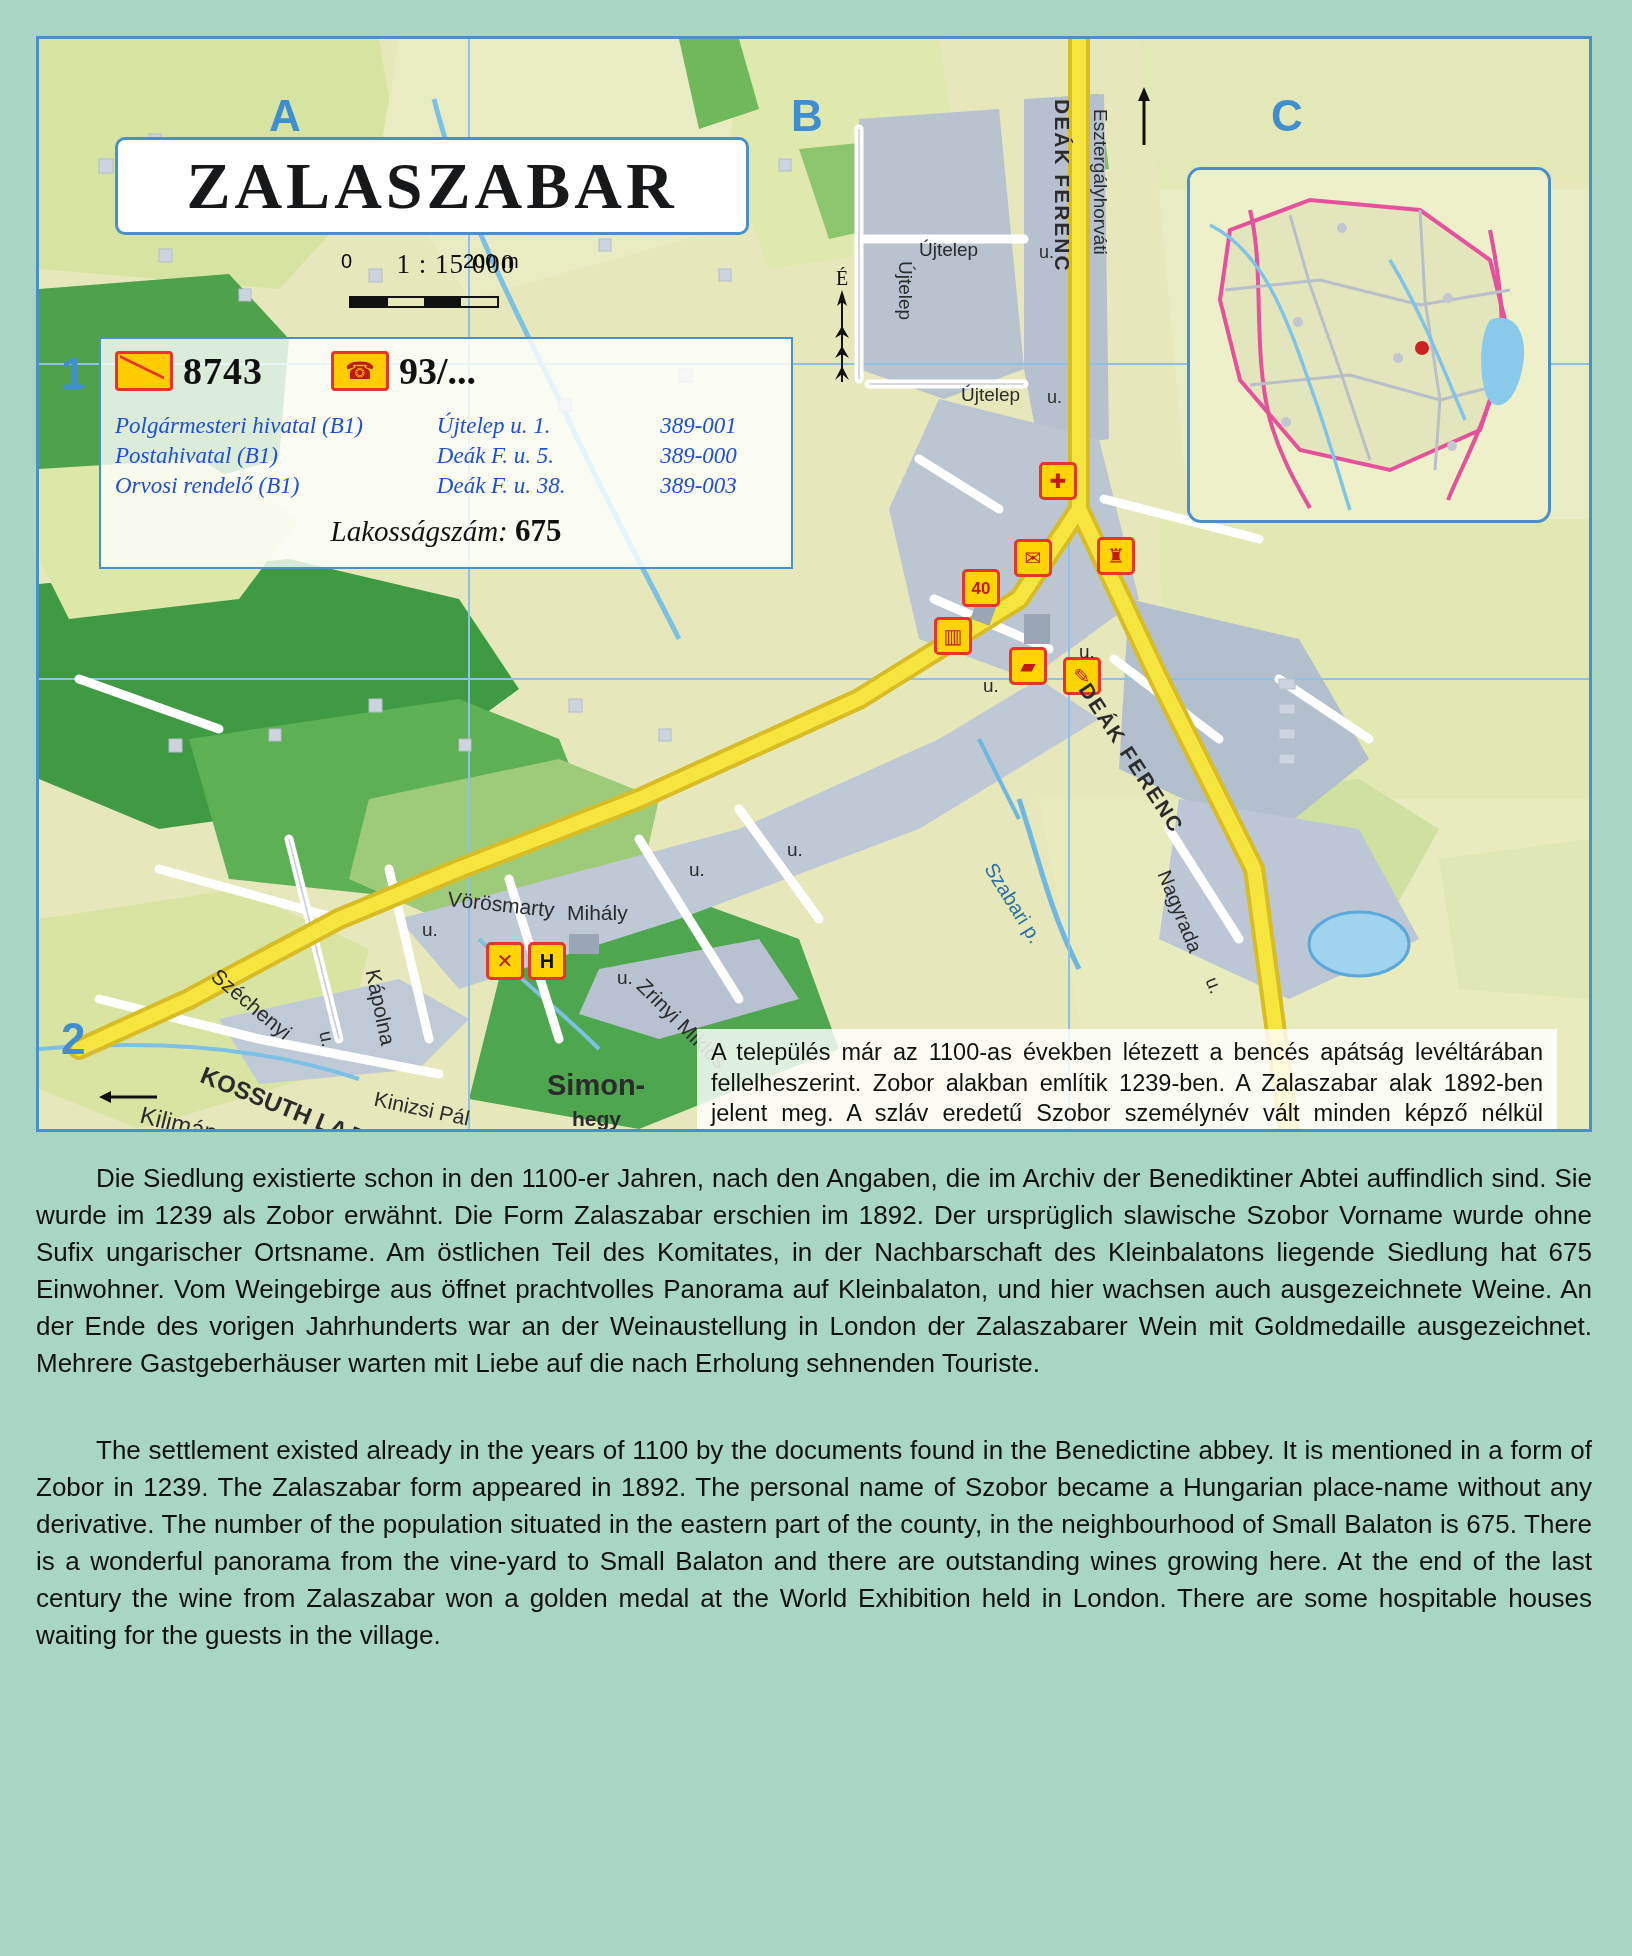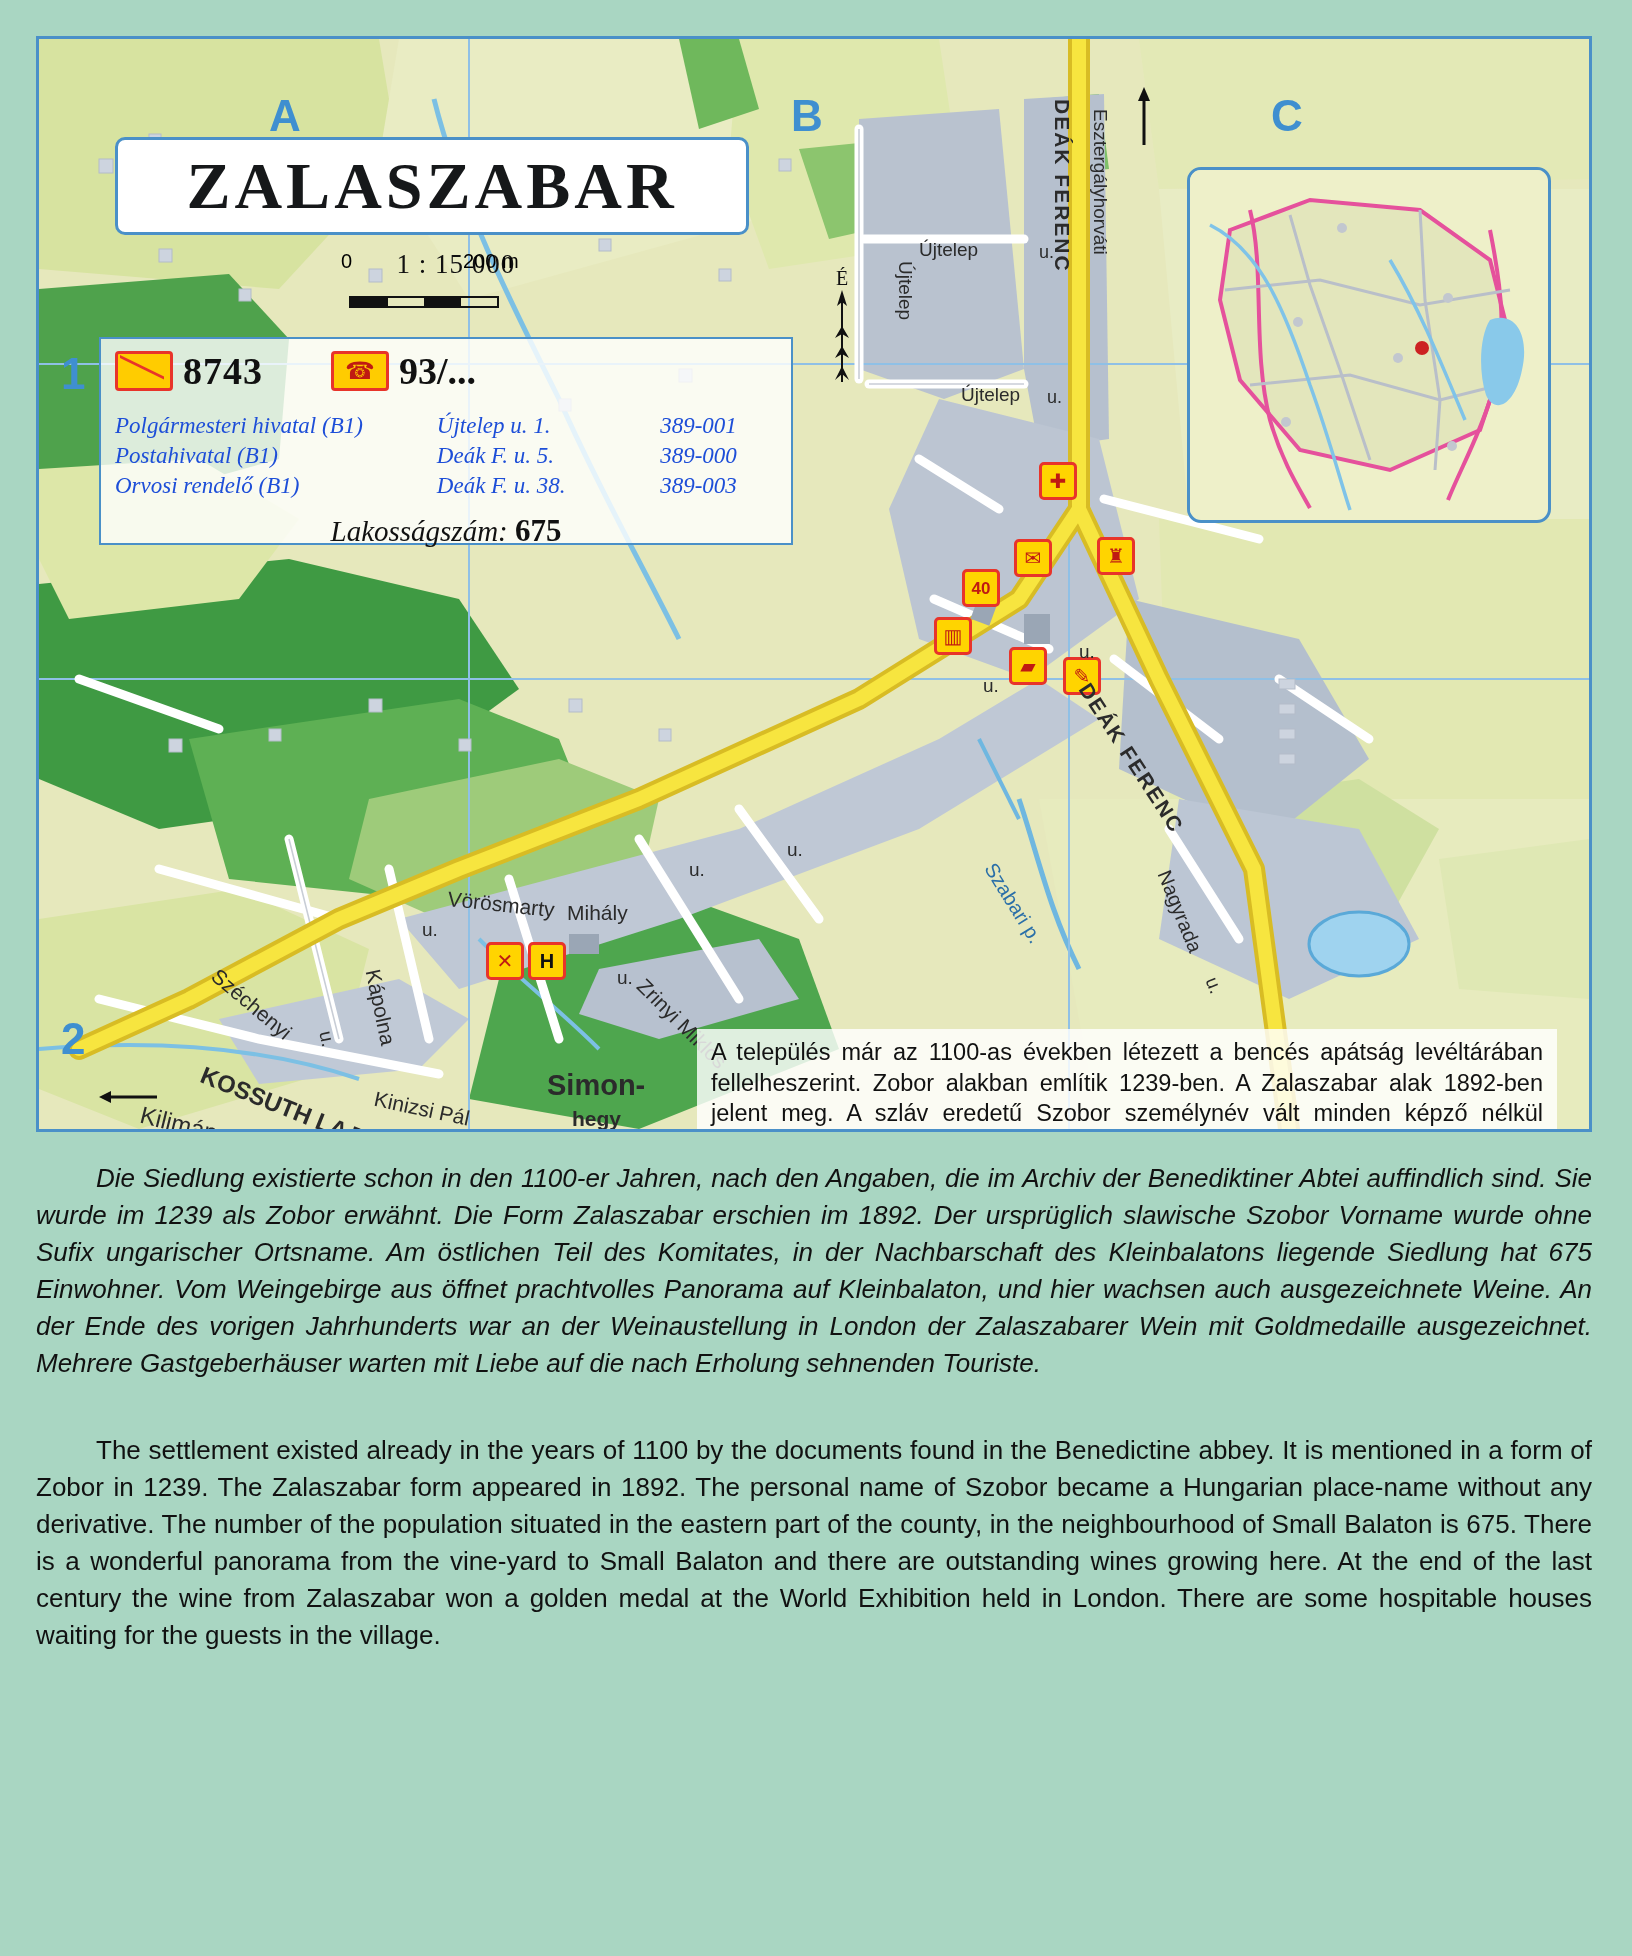--- a/index.html
+++ b/index.html
@@ -120,21 +120,21 @@
     color: #111;
   }
   .north .n-letter { font-size: 20px; font-family: "Liberation Serif", serif; }
 
   
   .info-box {
     position: absolute;
     left: 60px;
     top: 298px;
     width: 694px;
-    height: 208px;
+    height: 232px;
     background: rgba(255,255,255,0.80);
     border: 2px solid #4a90c8;
     box-sizing: border-box;
     padding: 6px 14px;
   }
   .info-head {
     display: flex;
     align-items: center;
     gap: 10px;
     height: 52px;
@@ -255,21 +255,20 @@
     white-space: nowrap;
   }
 
   
   .text-de {
     position: absolute;
     left: 36px;
     top: 1160px;
     width: 1556px;
     font-family: "Liberation Sans", sans-serif;
-    font-style: italic;
     font-size: 26px;
     line-height: 1.42;
     color: #111;
     text-align: justify;
     text-indent: 60px;
   }
   .text-en {
     position: absolute;
     left: 36px;
     top: 1432px;

